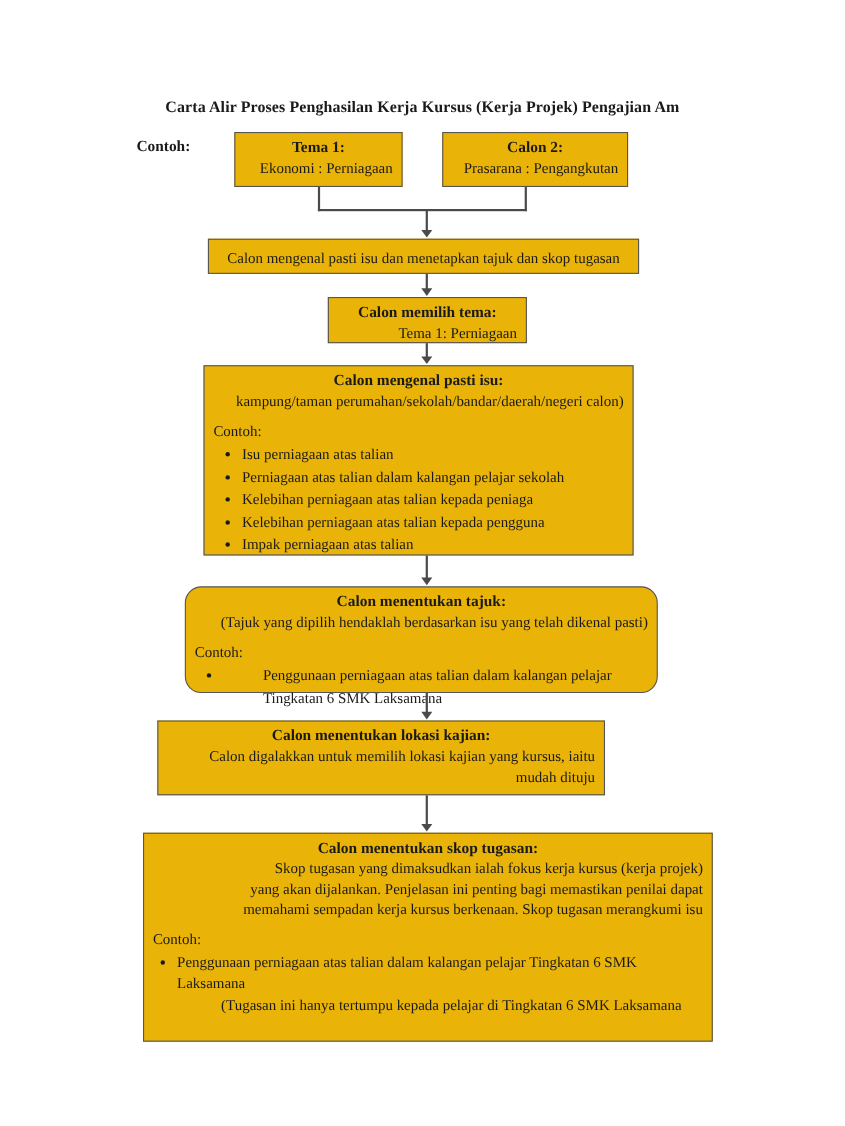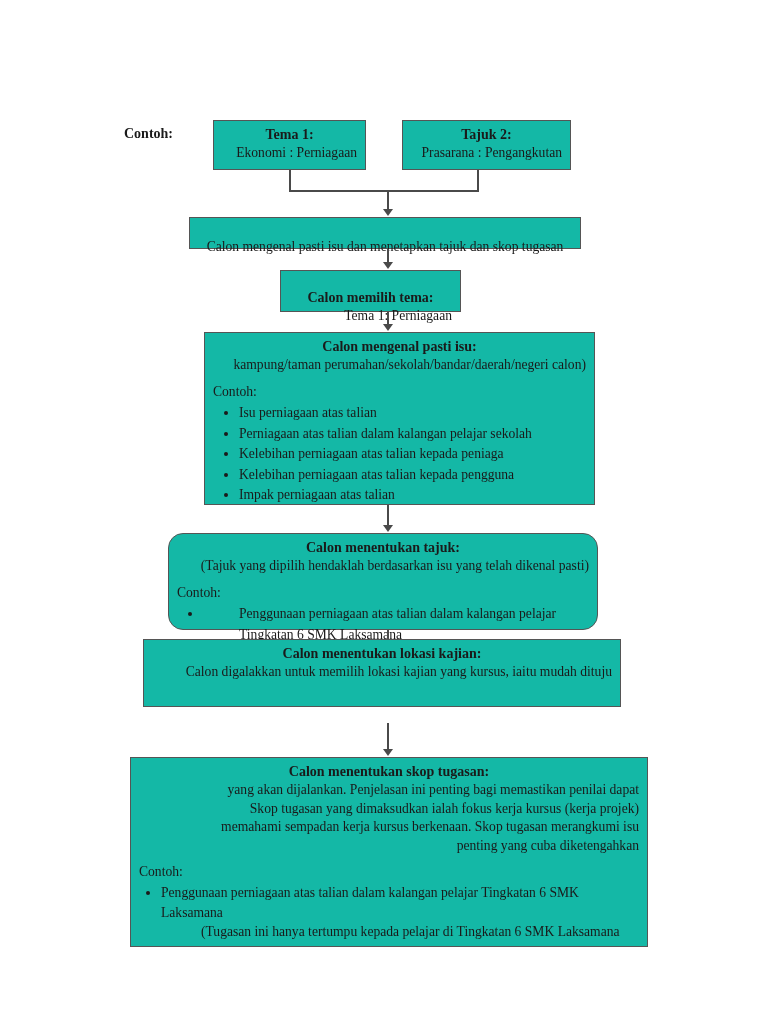--- a/index.html
+++ b/index.html
@@ -42,21 +42,21 @@
     left: 124px;
     top: 126px;
     font-weight: bold;
     font-size: 14px;
   }
 
   
   .box {
     position: absolute;
     border: 1.4px solid #555;
-    background: #14b8a6;
+    background: #eab308;
     padding: 5px 8px;
   }
   .box .hdr {
     font-weight: bold;
     text-align: center;
     font-size: 14px;
     line-height: 1.32;
   }
   .box .sub {
     text-align: right;
@@ -88,25 +88,25 @@
 
   .note-line {
     font-size: 13.6px;
     line-height: 1.45;
     padding-left: 62px;
   }
 
   
   #box-tema1  { left: 213px; top: 120px; width: 153px;  height: 50px; }
   #box-tema2  { left: 402px; top: 120px; width: 169px;  height: 50px; }
-  #box-idea   { left: 189px; top: 217px; width: 392px;  height: 32px; padding-top: 20px; }
-  #box-tema-pick { left: 280px; top: 270px; width: 181px; height: 42px; padding-top: 18px; }
-  #box-isu    { left: 204px; top: 332px; width: 391px;  height: 173px; }
+  #box-idea   { left: 189px; top: 217px; width: 392px;  height: 32px; padding-top: 8px; }
+  #box-tema-pick { left: 298px; top: 270px; width: 181px; height: 42px; padding-top: 5px; }
+  #box-isu    { left: 185px; top: 332px; width: 391px;  height: 173px; }
   #box-tajuk  { left: 168px; top: 533px; width: 430px;  height: 97px; border-radius: 15px; }
-  #box-lokasi { left: 143px; top: 639px; width: 478px;  height: 68px; }
+  #box-lokasi { left: 143px; top: 655px; width: 407px;  height: 68px; }
   #box-skop   { left: 130px; top: 757px; width: 518px;  height: 190px; }
 
   
   .vline {
     position: absolute;
     width: 1.6px;
     background: #4a4a4a;
   }
   .hline {
     position: absolute;
@@ -149,30 +149,31 @@
 
   
   #c-lokasi-down { left: 387px; top: 723px; height: 27px; }
   #a-lokasi-down { left: 383px; top: 749px; }
 </style>
 </head>
 <body>
 
 <div class="page">
 
+  <div class="doc-title">Carta Alir Proses Penghasilan Kerja Kursus (Kerja Projek) Pengajian Am</div>
 
   <div class="contoh-label">Contoh:</div>
 
   <div class="box" id="box-tema1">
     <div class="hdr">Tema 1:</div>
     <div class="sub">Ekonomi : Perniagaan</div>
   </div>
 
   <div class="box" id="box-tema2">
-    <div class="hdr">Tajuk 2:</div>
+    <div class="hdr">Calon 2:</div>
     <div class="sub">Prasarana : Pengangkutan</div>
   </div>
 
   <div class="vline" id="c-t1-down"></div>
   <div class="vline" id="c-t2-down"></div>
   <div class="hline" id="c-join"></div>
   <div class="vline" id="c-join-down"></div>
   <div class="arrow-head" id="a-join-down"></div>
 
   <div class="box" id="box-idea">
@@ -221,24 +222,23 @@
   <div class="box" id="box-lokasi">
     <div class="hdr">Calon menentukan lokasi kajian:</div>
     <div class="sub">Calon digalakkan untuk memilih lokasi kajian yang kursus, iaitu mudah dituju</div>
   </div>
 
   <div class="vline" id="c-lokasi-down"></div>
   <div class="arrow-head" id="a-lokasi-down"></div>
 
   <div class="box" id="box-skop">
     <div class="hdr">Calon menentukan skop tugasan:</div>
+    <div class="sub">Skop tugasan yang dimaksudkan ialah fokus kerja kursus (kerja projek)</div>
     <div class="sub">yang akan dijalankan. Penjelasan ini penting bagi memastikan penilai dapat</div>
-    <div class="sub">Skop tugasan yang dimaksudkan ialah fokus kerja kursus (kerja projek)</div>
     <div class="sub">memahami sempadan kerja kursus berkenaan. Skop tugasan merangkumi isu</div>
-    <div class="sub">penting yang cuba diketengahkan</div>
     <div class="lead">Contoh:</div>
     <ul class="bullets wide">
       <li>Penggunaan perniagaan atas talian dalam kalangan pelajar Tingkatan 6 SMK Laksamana</li>
     </ul>
     <div class="note-line">(Tugasan ini hanya tertumpu kepada pelajar di Tingkatan 6 SMK Laksamana</div>
   </div>
 
 </div>
 
 </body></html>

